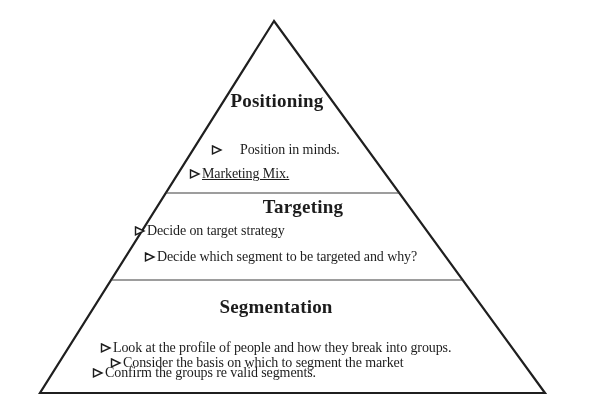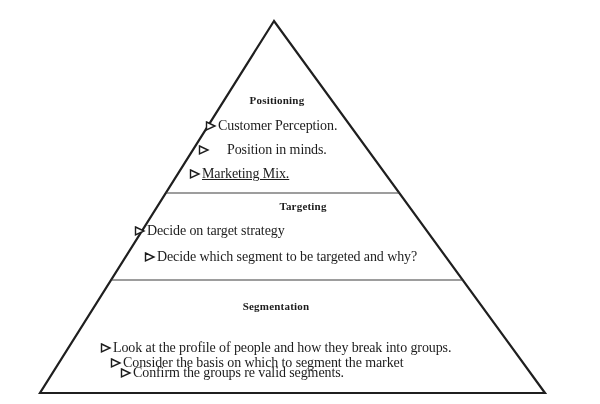--- a/index.html
+++ b/index.html
@@ -28,21 +28,21 @@
     stroke-linejoin: miter;
   }
   .pyramid-svg line {
     stroke: var(--divider, #3d3d3d);
     stroke-width: 1.2;
   }
   .lvl-title {
     position: absolute;
     transform: translateX(-50%);
     font-weight: bold;
-    font-size: 11px;
+    font-size: 19px;
     line-height: 17px;
     white-space: nowrap;
     letter-spacing: 0.2px;
   }
   .bullet-row {
     position: absolute;
     display: flex;
     align-items: center;
     gap: 1px;
     font-size: 14px;
@@ -68,29 +68,21 @@
 <div class="canvas">
 
   <svg class="pyramid-svg" width="600" height="404" viewBox="0 0 600 404">
     <polygon points="274,21 40,393 545,393"></polygon>
     <line x1="165.8" y1="193" x2="399.3" y2="193"></line>
     <line x1="111.1" y1="280" x2="462.7" y2="280"></line>
   </svg>
 
   <div class="lvl-title" style="left:277px; top:92px;">Positioning</div>
 
-  <div class="bullet-row" style="left:205px; top:118px;">
-    <span class="bullet-icon">
-      <svg width="12" height="12" viewBox="0 0 12 12">
-          <path d="M1.5,2 L10,6 L1.5,10 Z"></path>
-        </svg>
-    </span>
-    <span>Customer Perception.</span>
-  </div>
-  <div class="bullet-row" style="left:198px; top:142px;gap:17px;">
+  <div class="bullet-row" style="left:211px; top:142px;gap:17px;">
     <span class="bullet-icon">
       <svg width="12" height="12" viewBox="0 0 12 12">
           <path d="M1.5,2 L10,6 L1.5,10 Z"></path>
         </svg>
     </span>
     <span>Position in minds.</span>
   </div>
   <div class="bullet-row" style="left:189px; top:166px;text-decoration:underline;">
     <span class="bullet-icon">
       <svg width="12" height="12" viewBox="0 0 12 12">
@@ -130,21 +122,21 @@
     <span>Consider the basis on which to segment the market</span>
   </div>
   <div class="bullet-row" style="left:100px; top:340px;">
     <span class="bullet-icon">
       <svg width="12" height="12" viewBox="0 0 12 12">
           <path d="M1.5,2 L10,6 L1.5,10 Z"></path>
         </svg>
     </span>
     <span>Look at the profile of people and how they break into groups.</span>
   </div>
-  <div class="bullet-row" style="left:120px; top:365px;">
+  <div class="bullet-row" style="left:92px; top:365px;">
     <span class="bullet-icon">
       <svg width="12" height="12" viewBox="0 0 12 12">
           <path d="M1.5,2 L10,6 L1.5,10 Z"></path>
         </svg>
     </span>
     <span>Confirm the groups re valid segments.</span>
   </div>
 
 </div>
 

